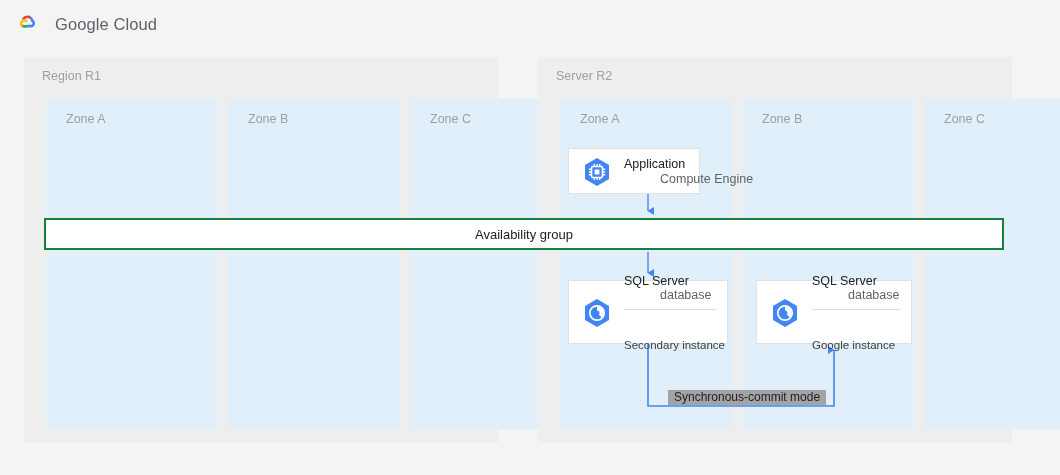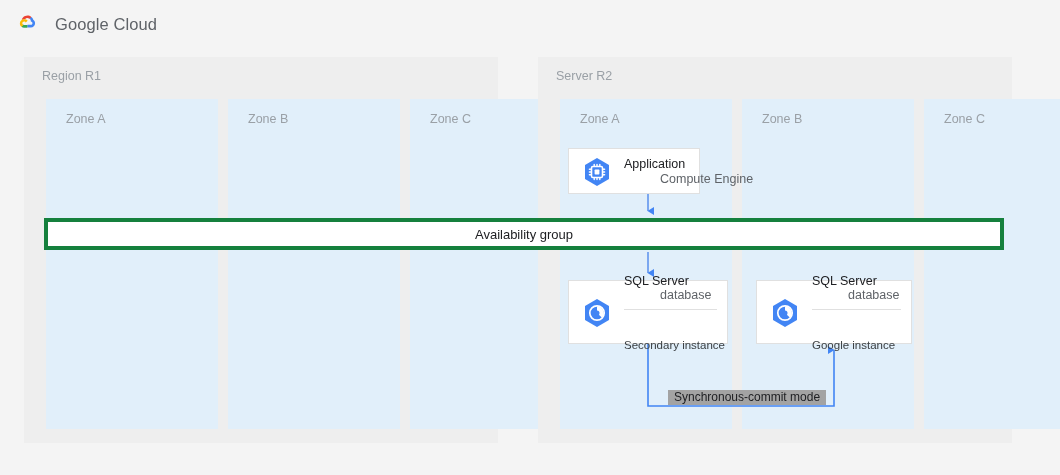--- a/index.html
+++ b/index.html
@@ -82,21 +82,21 @@
   .zone-c { left: 386px; width: 172px; }
 
   
   #availability-group {
     position: absolute;
     left: 44px;
     top: 218px;
     width: 960px;
     height: 32px;
     background: #ffffff;
-    border: 4px solid #15803d;
+    border: 2px solid #15803d;
     box-sizing: border-box;
     display: flex;
     align-items: center;
     justify-content: center;
     z-index: 6;
   }
   #availability-group .ag-label {
     font-size: 13px;
     color: #202124;
     white-space: nowrap;

